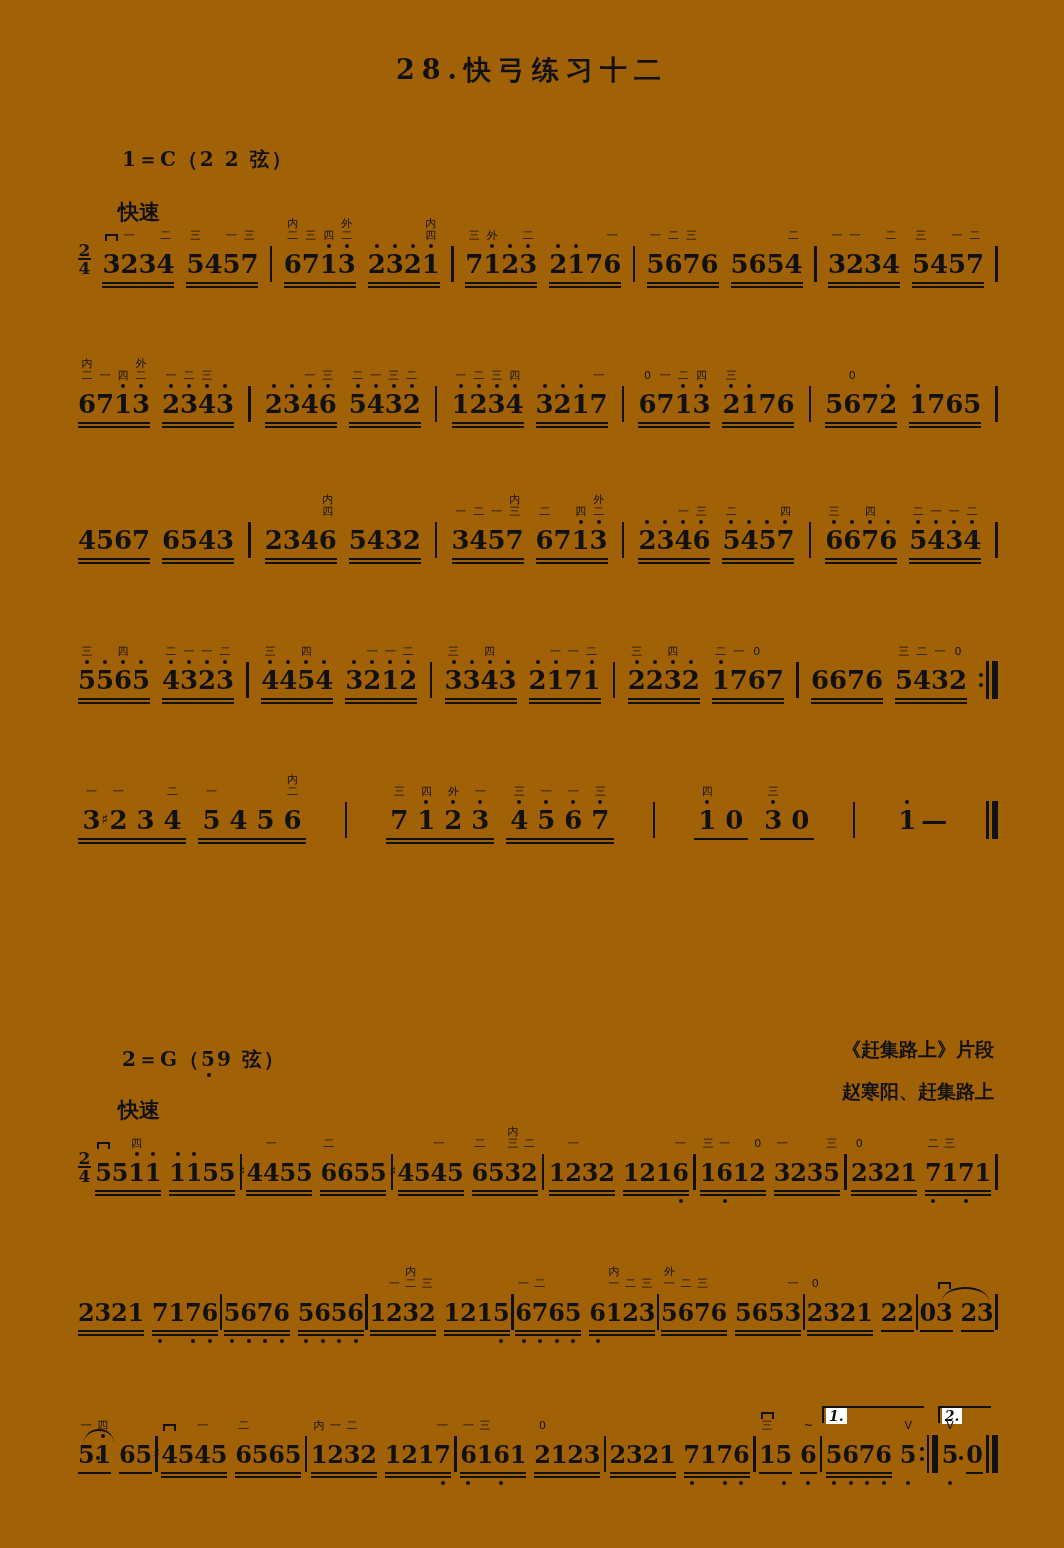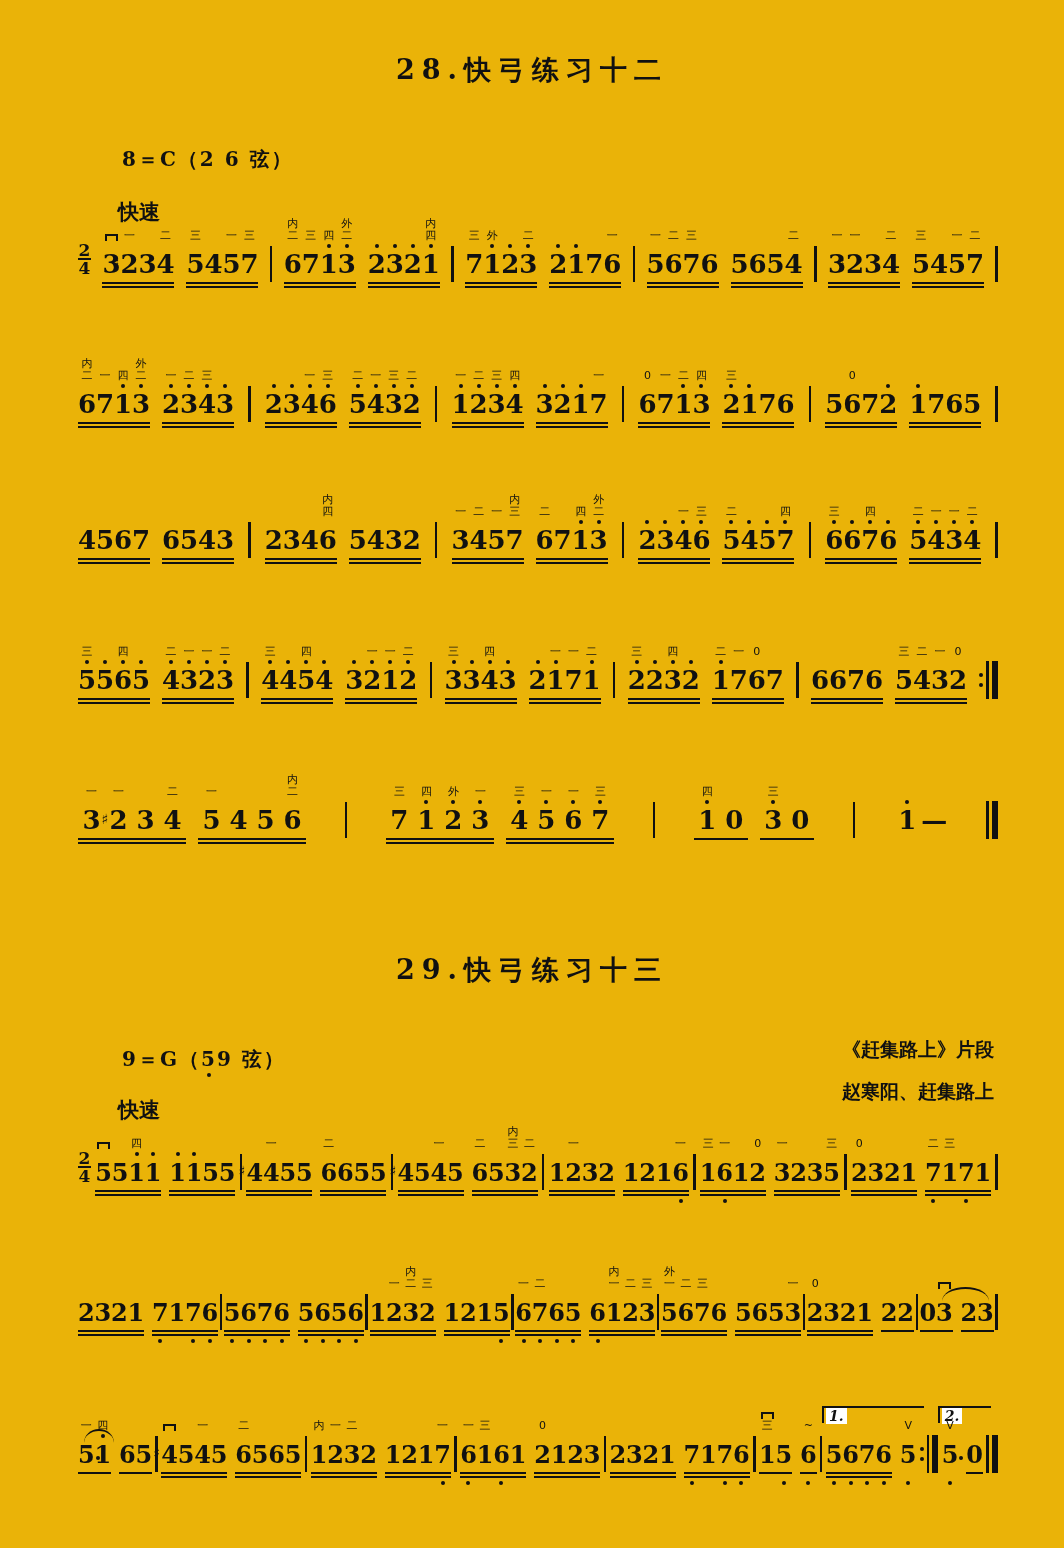--- a/index.html
+++ b/index.html
@@ -1,16 +1,16 @@
 <!DOCTYPE html>
 <html><head>
 <meta charset="utf-8">
 <style>
   html,body{margin:0;padding:0;background:#e8e8e8;}
-  .page{position:relative;width:1064px;height:1548px;background:#eab308;
+  .page{position:relative;width:1064px;height:1548px;background:#a16207;
         font-family:"DejaVu Serif",serif;color:#111;overflow:hidden;}
   .title{position:absolute;left:0;width:100%;text-align:center;font-size:27px;
          font-weight:700;letter-spacing:7px;}
   .keyline{position:absolute;font-size:20px;font-weight:700;letter-spacing:2px;}
   .tempo{position:absolute;font-size:21px;font-weight:700;
          font-family:Liberation Serif, serif;}
   .credits{position:absolute;right:70px;text-align:center;font-size:19px;
            line-height:42px;font-weight:700;}
   .lowkey{position:relative;display:inline-block;}
   .lowkey::after{content:"";position:absolute;left:50%;margin-left:-2px;bottom:-6px;
@@ -51,25 +51,24 @@
   .vlabel{position:absolute;top:0px;left:2px;font-style:italic;font-size:14px;
           font-weight:700;background:#fff;padding:0 3px;}
   .slur{position:absolute;top:21px;height:12px;border-top:2px solid #111;
         border-radius:50% 50% 0 0 / 100% 100% 0 0;}
 </style>
 </head>
 <body>
 
 <div class="page">
   <div class="title" style="top:52px">28.快弓练习十二</div>
-  <div class="keyline" style="top:146px;left:122px">8＝C（2 6 弦）</div>
+  <div class="keyline" style="top:146px;left:122px">1＝C（2 2 弦）</div>
   <div class="tempo" style="top:198px;left:118px">快速</div>
 
-  <div class="title" style="top:952px">29.快弓练习十三</div>
-  <div class="keyline" style="top:1046px;left:122px"><span>9＝G（</span><span class="lowkey">5</span><span>9 弦）</span></div>
+  <div class="keyline" style="top:1046px;left:122px"><span>2＝G（</span><span class="lowkey">5</span><span>9 弦）</span></div>
   <div class="credits" style="top:1028px">
     <div>《赶集路上》片段</div>
     <div>赵寒阳、赶集路上</div>
   </div>
   <div class="tempo" style="top:1096px;left:118px">快速</div>
 
   <div id="systems">
       <div class="sys " style="top: 218px;">
         <div class="ts">
           <div>2</div>

